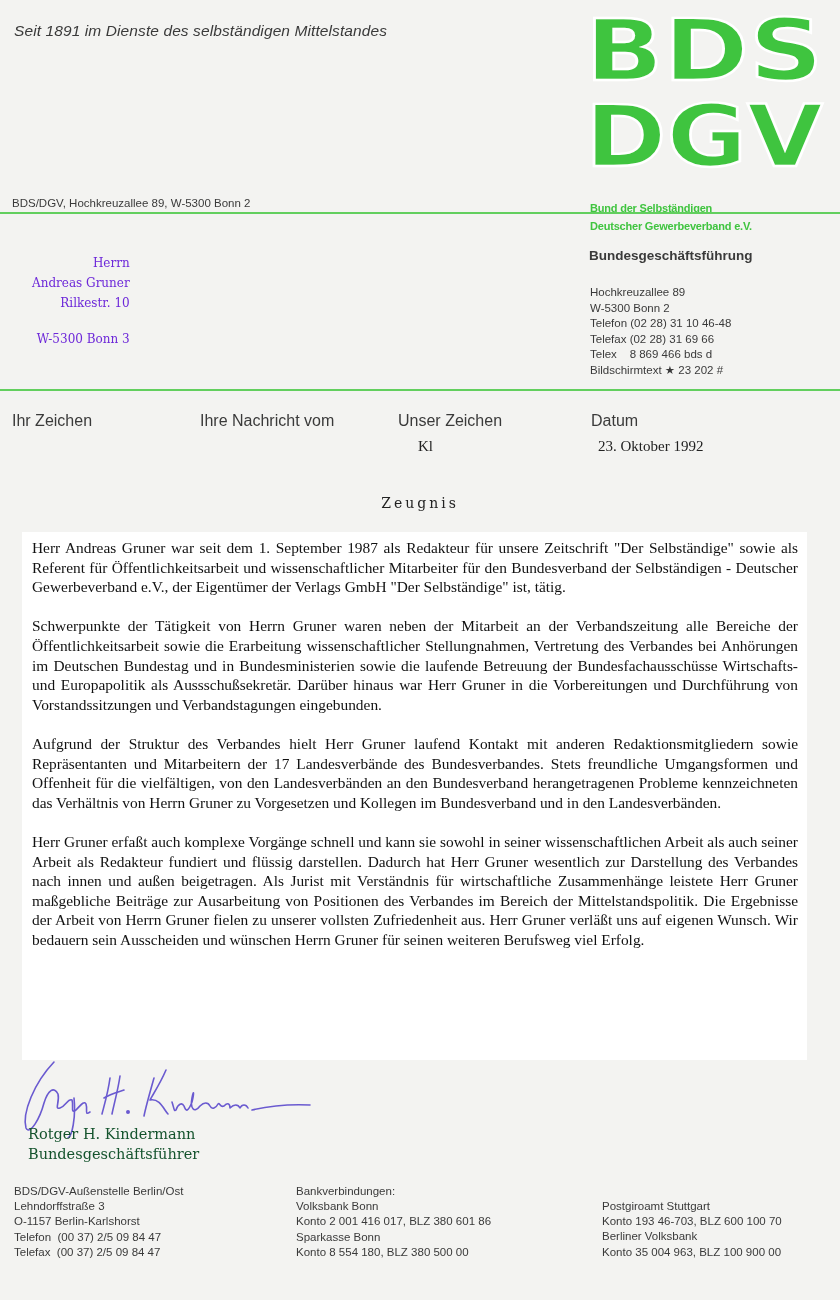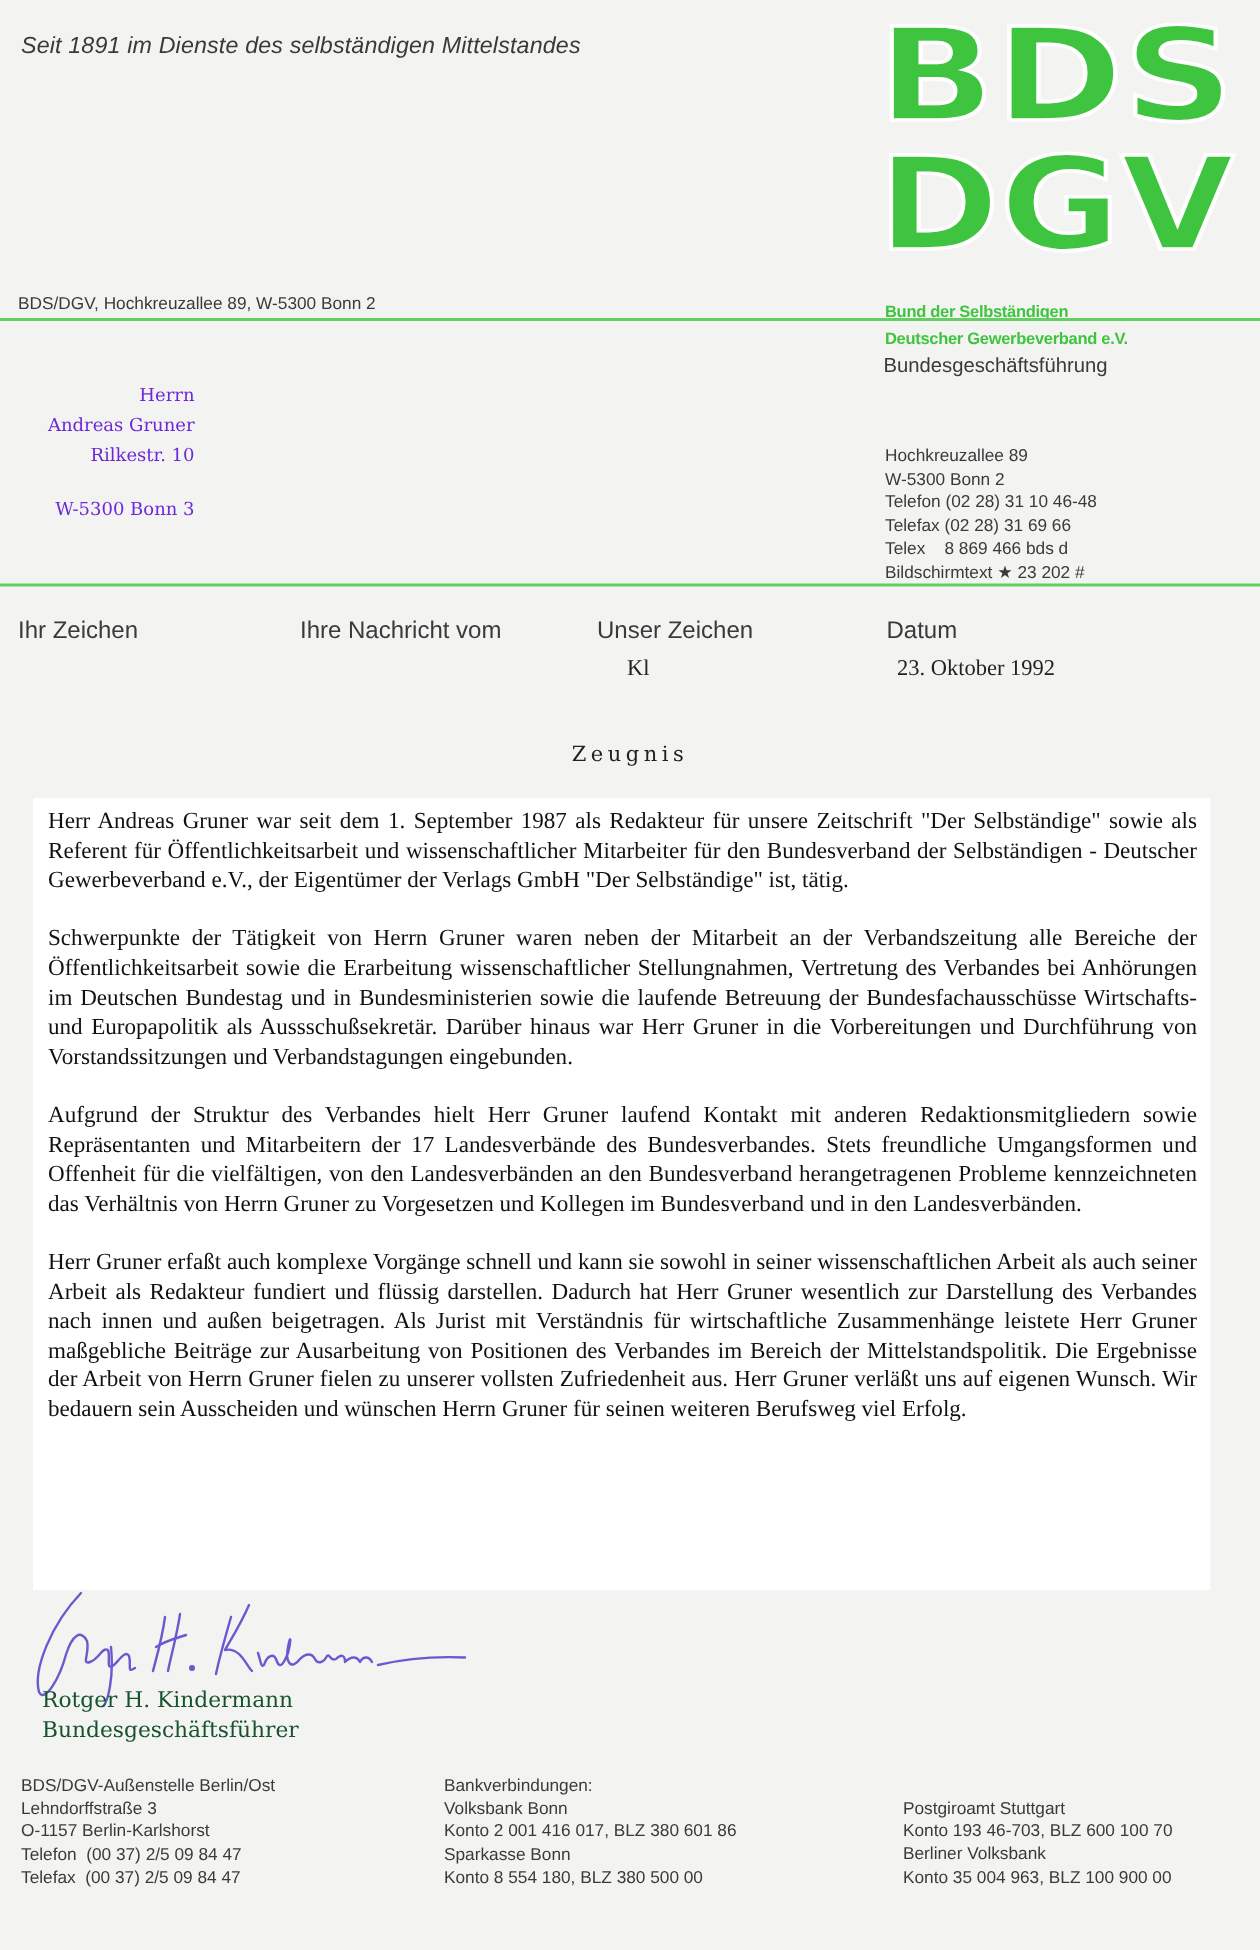--- a/index.html
+++ b/index.html
@@ -22,22 +22,22 @@
   #logo-sub2 { top: 189px; }
 
   #sender-line { left: 12px; top: 197px; font-size: 11.5px; color: #3a3a3a; }
   .green-rule { left: 0; width: 840px; height: 2px; background: #62cf5e; }
   #rule-top { top: 212px; }
   #rule-mid { top: 389px; }
 
   #recipient { left: 32px; top: 253px; font-size: 12px; line-height: 20px; color: #6d28d9; text-align: right; }
   #recipient .gap { height: 16px; }
 
-  #office-title { left: 589px; top: 236px; font-size: 13.5px; font-weight: normal; color: #3a3a3a; }
-  #office { left: 590px; top: 285px; font-size: 11.5px; line-height: 15.5px; color: #3a3a3a; margin-top: 12px; }
+  #office-title { left: 589px; top: 248px; font-size: 13.5px; font-weight: bold; color: #3a3a3a; }
+  #office { left: 590px; top: 285px; font-size: 11.5px; line-height: 15.5px; color: #3a3a3a; }
 
   .ref-label { top: 412px; font-size: 16px; color: #3a3a3a; }
   #ref-ihr-zeichen { left: 12px; }
   #ref-ihre-nachricht { left: 187px; margin-left: 13px; }
   #ref-unser-zeichen { left: 398px; }
   #ref-datum { left: 591px; }
   .ref-value { top: 438px; font-size: 15px; color: #222; }
   #ref-unser-zeichen-val { left: 418px; }
   #ref-datum-val { left: 598px; }
 

